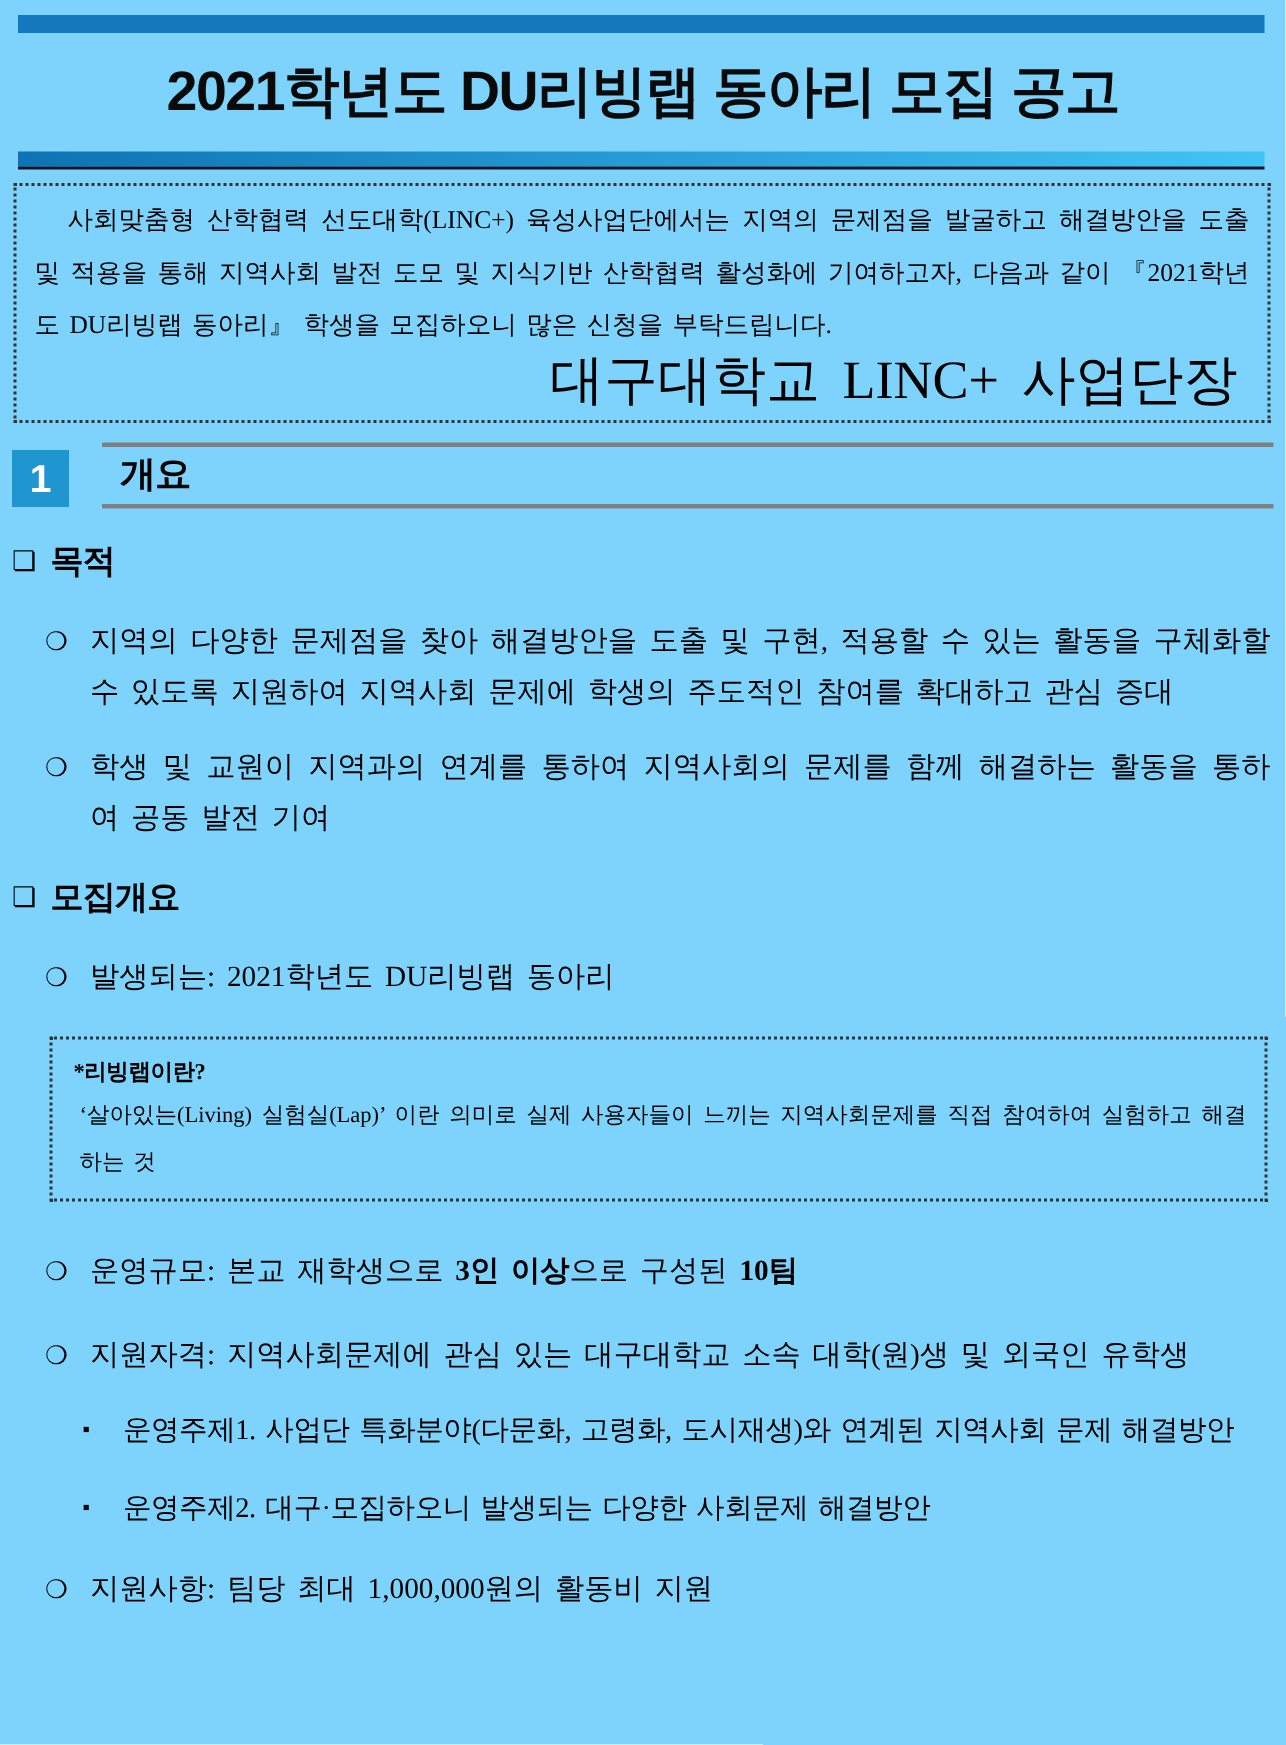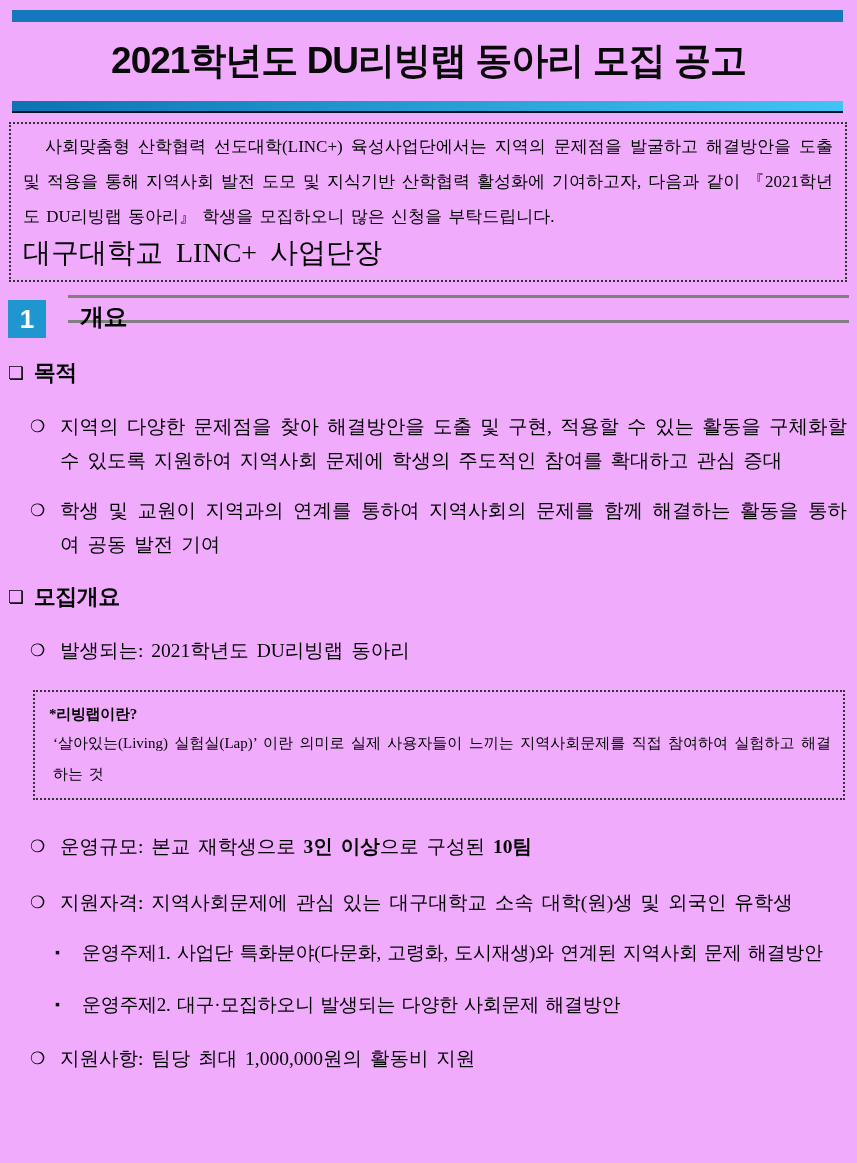--- a/index.html
+++ b/index.html
@@ -1,21 +1,21 @@
 <!DOCTYPE html>
 <html><head>
 <meta charset="utf-8">
 <style>
   * { margin: 0; padding: 0; box-sizing: border-box; }
   html, body { background: #ffffff; }
   .page {
     position: relative;
     width: 857px;
     height: 1163px;
-    background: #f0abfc;
+    background: #7dd3fc;
     overflow: hidden;
     font-family: "Liberation Serif", "DejaVu Serif", serif;
     color: #000000;
     padding-top: 10px;
   }
   .top-bar {
     height: 12px;
     margin: 0 14px 0 12px;
     background: #1478be;
   }
@@ -49,22 +49,22 @@
   }
   .notice-date {
     text-align: right;
     font-size: 19px;
     line-height: 30px;
     margin-top: 4px;
     padding-right: 8px;
     word-spacing: 4px;
   }
   .notice-signature {
-    text-align: left;
-    font-size: 28px;
+    text-align: right;
+    font-size: 36px;
     line-height: 38px;
     padding-right: 8px;
     word-spacing: 6px;
   }
   .section-header {
     display: flex;
     align-items: flex-start;
     margin: 13px 8px 0 8px;
   }
   .sec-num {
@@ -80,21 +80,21 @@
     align-items: center;
     justify-content: center;
     flex: 0 0 auto;
   }
   .sec-rule-wrap {
     flex: 1;
     margin-left: 22px;
     border-top: 3px solid #808080;
     border-bottom: 3px solid #808080;
     padding: 5px 0 5px 12px;
-    height: 28px;
+    height: 44px;
   }
   .sec-title {
     font-family: "Liberation Sans", "DejaVu Sans", sans-serif;
     font-weight: bold;
     font-size: 24px;
     line-height: 28px;
     letter-spacing: -0.5px;
   }
   .h2 {
     margin: 20px 8px 0 8px;

